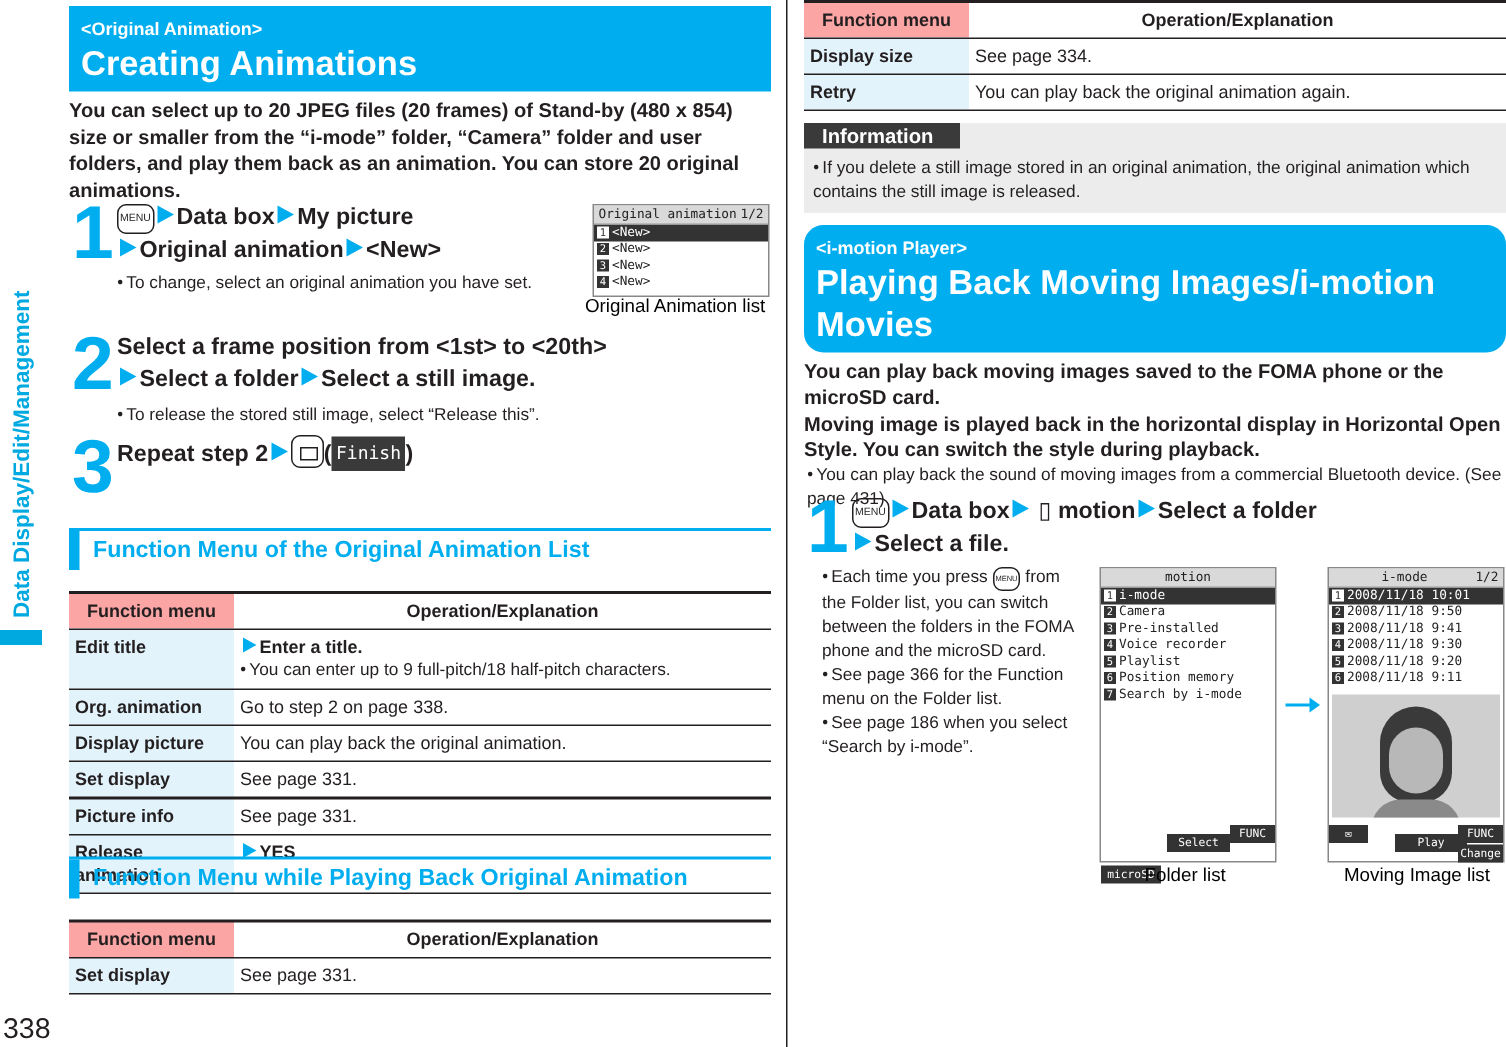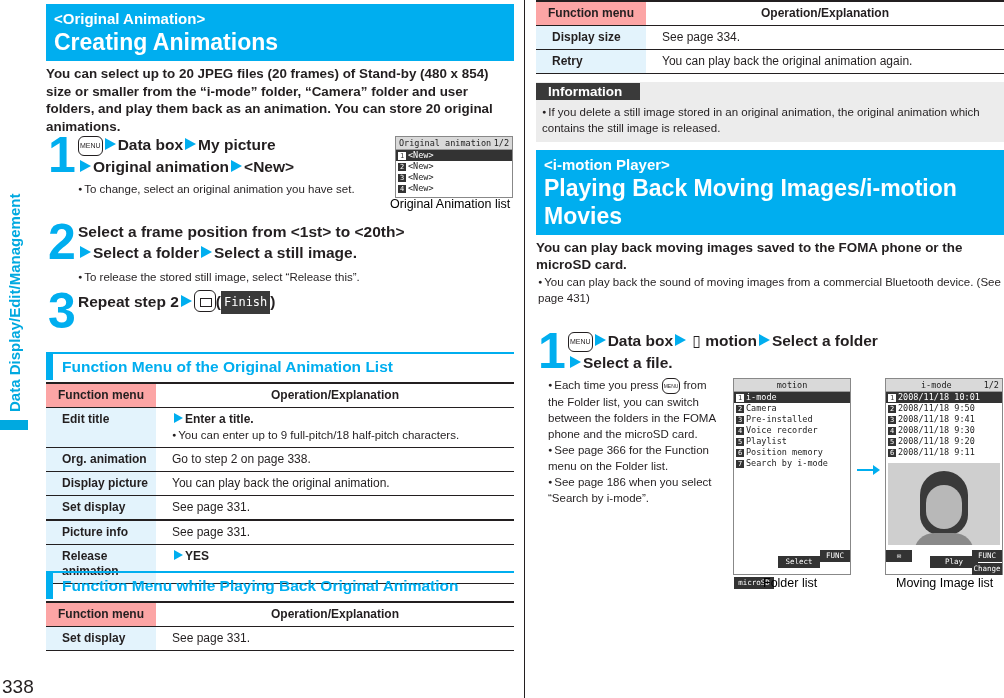--- a/index.html
+++ b/index.html
@@ -17,21 +17,21 @@
   .side-tab .bar {
     position: absolute; left: 0; top: 420px; width: 28px; height: 10px; background: #00a9e0;
   }
   .page-num { position: absolute; left: 2px; top: 676px; font-size: 19px; color: #231f20; }
   .divider { position: absolute; left: 524px; top: 0; width: 1px; height: 698px; background: #231f20; }
 
   .col-left { position: absolute; left: 46px; top: 0; width: 468px; }
   .col-right { position: absolute; left: 536px; top: 0; width: 468px; }
 
   .banner { background: #00aeef; color: #fff; padding: 6px 8px 5px 8px; }
-  .banner .sub { font-size: 15px; font-weight: bold; line-height: 18px; }
+  .banner .sub { font-size: 12px; font-weight: bold; line-height: 18px; }
   .banner .title { font-size: 23px; font-weight: bold; line-height: 28px; }
   .lead { font-size: 13.4px; font-weight: bold; line-height: 17.5px; margin-top: 4px; }
 
   .step { position: absolute; }
   .step .num { position: absolute; left: 0; top: -4px; font-size: 50px; font-weight: bold; color: #00aeef; line-height: 50px; }
   .step .txt { position: absolute; left: 30px; top: 0; font-size: 15.5px; font-weight: bold; line-height: 21px; white-space: nowrap; }
   .arrow { display: inline-block; width: 0; height: 0; border-top: 6px solid transparent; border-bottom: 6px solid transparent; border-left: 11px solid #00aeef; margin: 0 2px 0 2px; vertical-align: 0px; }
   .arrow.sm { border-top-width: 5px; border-bottom-width: 5px; border-left-width: 9px; }
   .keybtn { display: inline-block; border: 1.2px solid #231f20; border-radius: 6px; font-size: 7px; font-weight: normal; padding: 5px 1px; line-height: 8px; vertical-align: 2px; }
   .mailkey { display: inline-block; border: 1.2px solid #231f20; border-radius: 6px; width: 22px; height: 22px; vertical-align: -5px; position: relative; }
@@ -41,28 +41,28 @@
   .note::before { content: "\25CF"; font-size: 7px; vertical-align: 2px; margin-right: 2px; }
 
   .screen { position: absolute; border: 1px solid #888; background: #fff; font-family: "DejaVu Sans Mono", monospace; font-size: 8.5px; color: #222; }
   .screen .hdr { background: #d9d9d9; border-bottom: 1px solid #999; padding: 0 3px; height: 13px; line-height: 13px; display: flex; justify-content: space-between; }
   .screen .row { height: 11px; line-height: 11px; padding-left: 2px; white-space: nowrap; }
   .screen .row.sel { background: #333; color: #fff; }
   .idx { display: inline-block; width: 8px; height: 8px; background: #333; color: #fff; font-size: 7px; line-height: 8px; text-align: center; margin-right: 2px; vertical-align: 0px; }
   .row.sel .idx { background: #fff; color: #333; }
   .caption { position: absolute; font-size: 12.5px; color: #000000; white-space: nowrap; }
 
-  .sec-head { position: relative; border-top: 2px solid #00aeef; padding: 4px 0 0 16px; height: 30px; }
+  .sec-head { position: relative; border-top: 2px solid #00aeef; padding: 4px 0 0 16px; height: 42px; }
   .sec-head::before { content: ""; position: absolute; left: 0; top: 0; width: 7px; height: 26px; background: #00aeef; }
   .sec-head span { color: #00aeef; font-weight: bold; font-size: 15.5px; }
 
   table.fm { width: 468px; border-collapse: collapse; font-size: 12px; }
   table.fm th { font-weight: bold; text-align: center; height: 24px; border-top: 2px solid #231f20; border-bottom: 1px solid #231f20; }
   table.fm th:first-child { background: #fca5a5; width: 110px; }
-  table.fm td { border-bottom: 1px solid #231f20; padding: 4px 6px 4px 16px; vertical-align: top; line-height: 15px; margin-left: 36px; }
+  table.fm td { border-bottom: 1px solid #231f20; padding: 4px 6px 4px 4px; vertical-align: top; line-height: 15px; margin-left: 36px; }
   table.fm td:first-child { background: #e3f3fc; font-weight: bold; width: 110px; }
   table.fm tr.thick td { border-bottom: 2px solid #231f20; }
   .b { font-weight: bold; }
 
   .info { background: #ececec; margin-top: 8px; padding: 0 0 6px 0; }
   .info .tag { display: inline-block; background: #3a3a3a; color: #fff; font-weight: bold; font-size: 13.5px; padding: 1px 18px 1px 12px; text-align: center; }
   .info .note { padding: 4px 24px 0 6px; }
 
   .face { position: absolute; background: #cfcfcf; overflow: hidden; }
   .soft { position: absolute; background: #333; color: #fff; font-size: 7.5px; text-align: center; line-height: 12px; font-family: "DejaVu Sans Mono", monospace; }
@@ -190,25 +190,26 @@
       <td>You can play back the original animation again.</td>
     </tr>
   </tbody>
     </table>
 
   <div class="info">
     <span class="tag">Information</span>
     <div class="note">If you delete a still image stored in an original animation, the original animation which contains the still image is released.</div>
   </div>
 
-  <div class="banner" style="margin-top:8px;">
+  <div class="banner" style="margin-top:8px;border-radius:13px;">
     <div class="sub">&lt;i-motion Player&gt;</div>
     <div class="title">Playing Back Moving Images/i-motion Movies</div>
   </div>
   <div class="lead">You can play back moving images saved to the FOMA phone or the microSD card.</div>
+  <div class="lead" style="margin-top:0;">Moving image is played back in the horizontal display in Horizontal Open Style. You can switch the style during playback.</div>
   <div class="note" style="padding-left:2px;">You can play back the sound of moving images from a commercial Bluetooth device. (See page 431)</div>
 </div>
 
 <div class="step" style="left:538px; top:330px;">
   <div class="num">1</div>
   <div class="txt">
     <span class="keybtn">MENU</span><span class="arrow"></span><span>Data box</span><span class="arrow"></span> <span style="font-weight:normal;">▯</span> <span>motion</span><span class="arrow"></span><span>Select a folder</span><br>
     <span class="arrow"></span><span>Select a file.</span>
   </div>
 </div>

